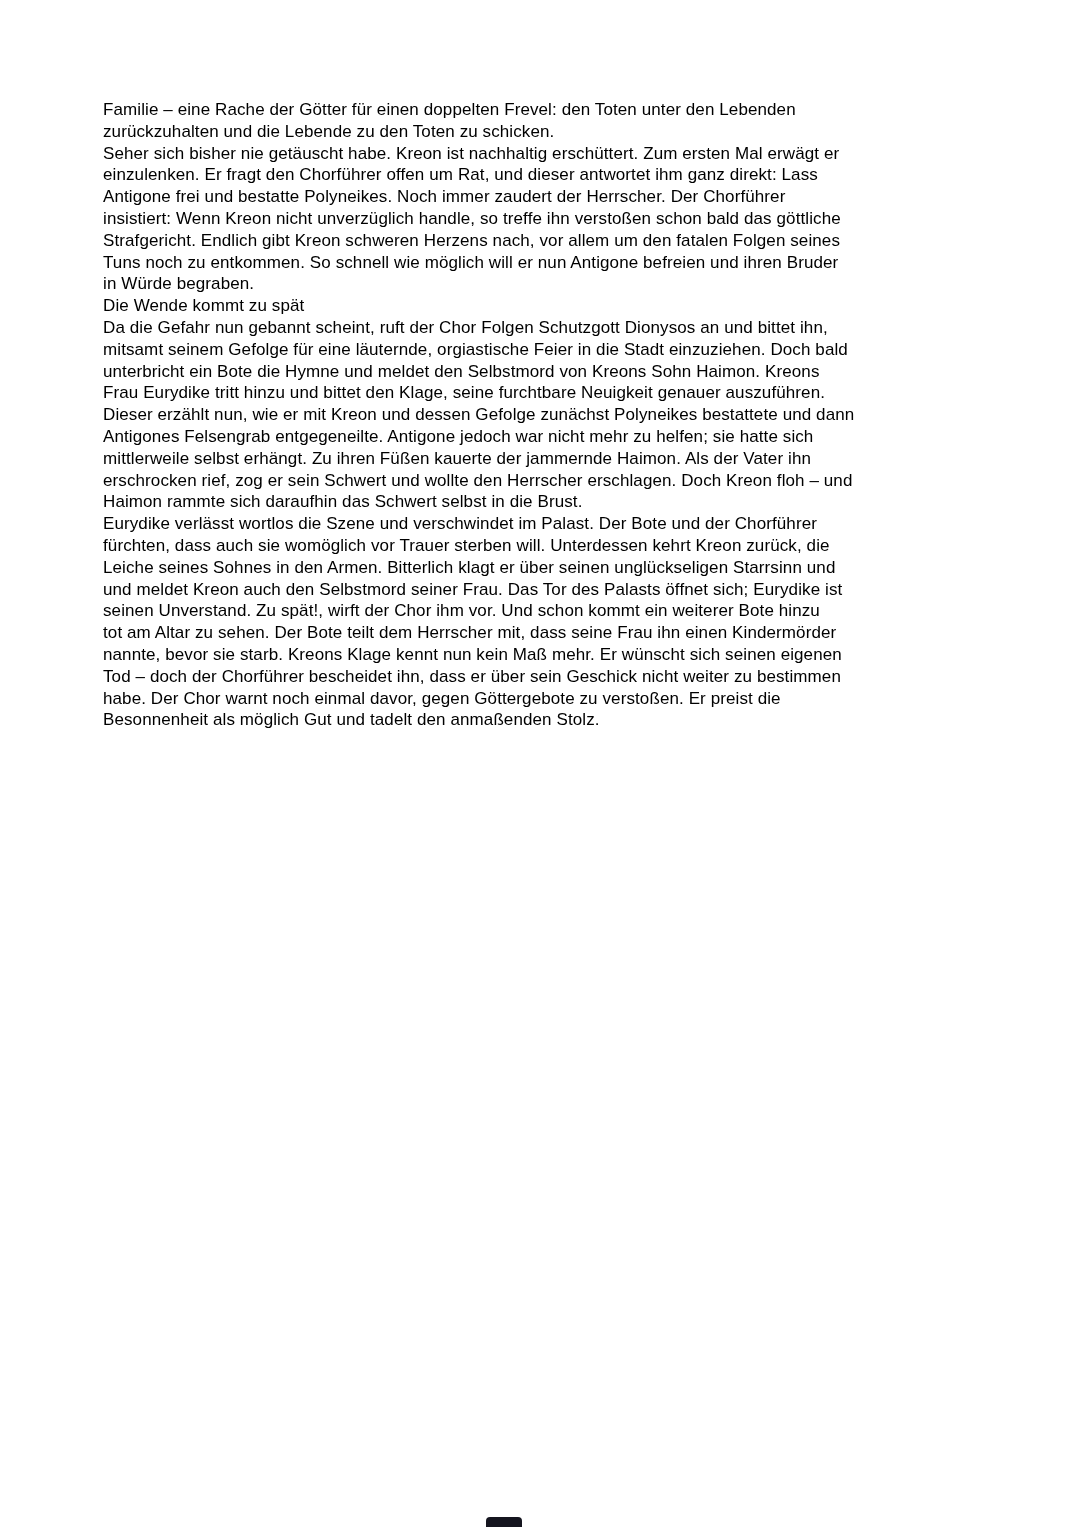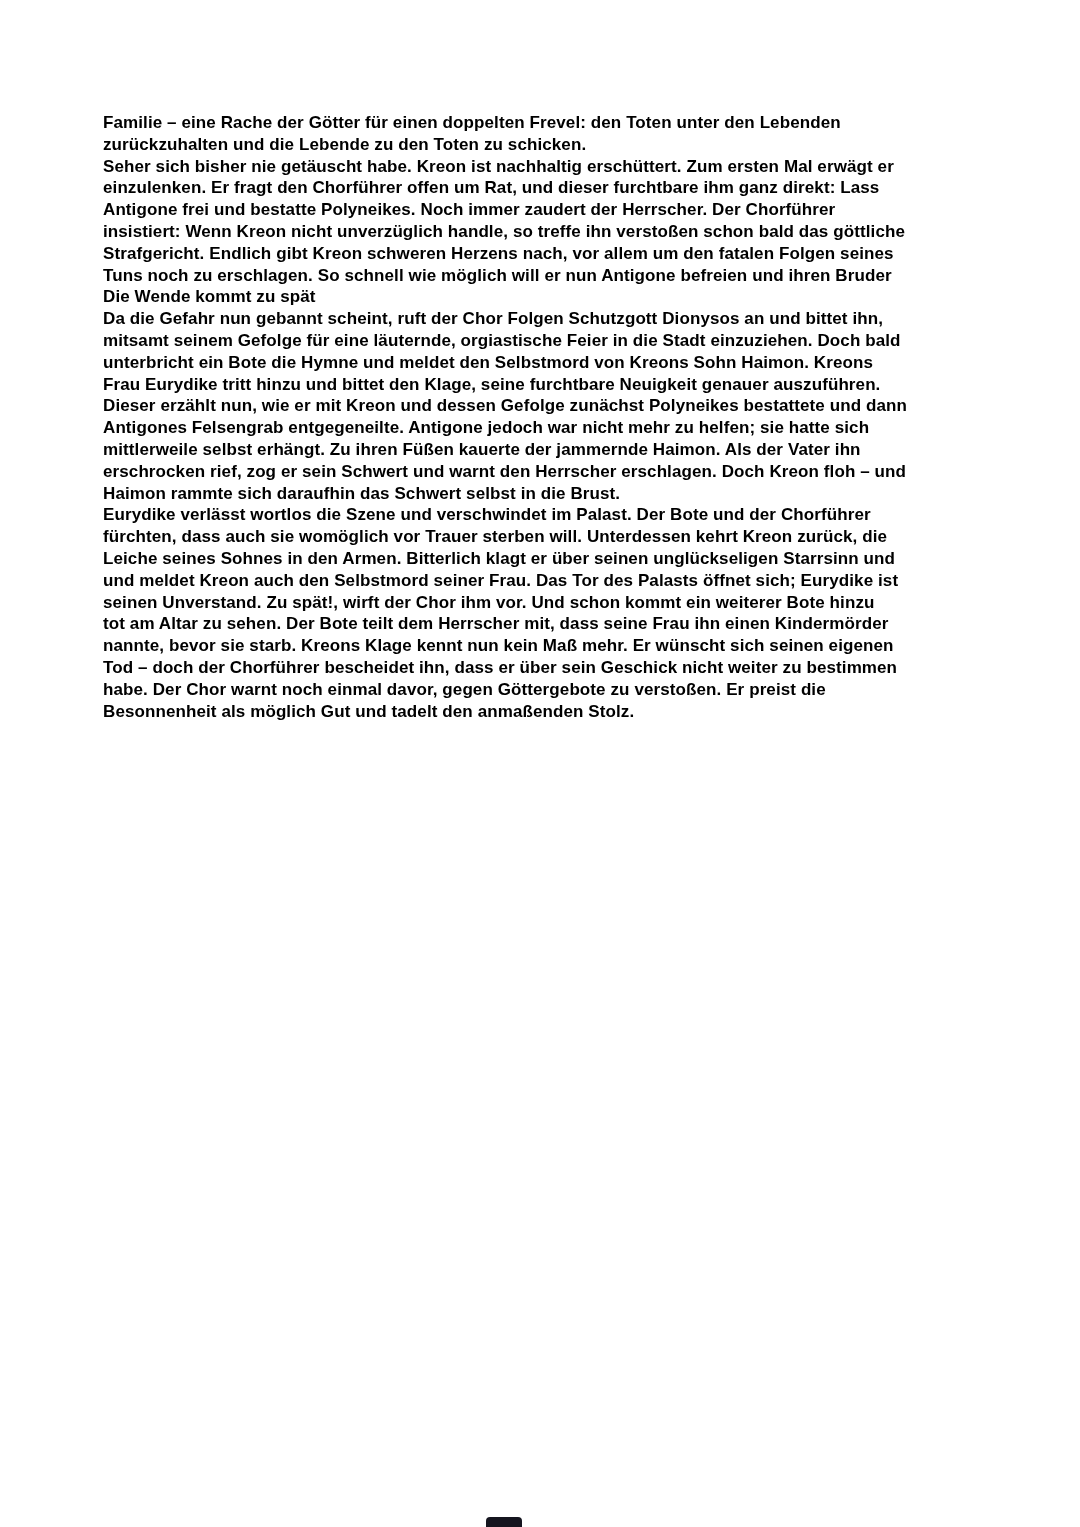--- a/index.html
+++ b/index.html
@@ -11,27 +11,26 @@
     position: relative;
     width: 1080px;
     height: 1527px;
     background: #ffffff;
     overflow: hidden;
     font-family: "Liberation Sans", sans-serif;
   }
   .text-block {
     position: absolute;
     left: 103px;
-    top: 112px;
+    top: 99px;
     width: 910px;
     color: #000000;
     font-size: 17px;
     line-height: 21.8px;
     letter-spacing: 0.1px;
-    font-weight: bold;
   }
   .text-line {
     white-space: nowrap;
   }
   .bottom-mark {
     position: absolute;
     left: 486px;
     bottom: 0;
     width: 36px;
     height: 10px;
@@ -40,34 +39,35 @@
   }
 </style>
 </head>
 <body>
 
 <div class="page">
   <div class="text-block">
       <div class="text-line">Familie – eine Rache der Götter für einen doppelten Frevel: den Toten unter den Lebenden</div>
       <div class="text-line">zurückzuhalten und die Lebende zu den Toten zu schicken.</div>
       <div class="text-line">Seher sich bisher nie getäuscht habe. Kreon ist nachhaltig erschüttert. Zum ersten Mal erwägt er</div>
-      <div class="text-line">einzulenken. Er fragt den Chorführer offen um Rat, und dieser furchtbare ihm ganz direkt: Lass</div>
+      <div class="text-line">einzulenken. Er fragt den Chorführer offen um Rat, und dieser antwortet ihm ganz direkt: Lass</div>
       <div class="text-line">Antigone frei und bestatte Polyneikes. Noch immer zaudert der Herrscher. Der Chorführer</div>
       <div class="text-line">insistiert: Wenn Kreon nicht unverzüglich handle, so treffe ihn verstoßen schon bald das göttliche</div>
       <div class="text-line">Strafgericht. Endlich gibt Kreon schweren Herzens nach, vor allem um den fatalen Folgen seines</div>
-      <div class="text-line">Tuns noch zu erschlagen. So schnell wie möglich will er nun Antigone befreien und ihren Bruder</div>
+      <div class="text-line">Tuns noch zu entkommen. So schnell wie möglich will er nun Antigone befreien und ihren Bruder</div>
+      <div class="text-line">in Würde begraben.</div>
       <div class="text-line">Die Wende kommt zu spät</div>
       <div class="text-line">Da die Gefahr nun gebannt scheint, ruft der Chor Folgen Schutzgott Dionysos an und bittet ihn,</div>
       <div class="text-line">mitsamt seinem Gefolge für eine läuternde, orgiastische Feier in die Stadt einzuziehen. Doch bald</div>
       <div class="text-line">unterbricht ein Bote die Hymne und meldet den Selbstmord von Kreons Sohn Haimon. Kreons</div>
       <div class="text-line">Frau Eurydike tritt hinzu und bittet den Klage, seine furchtbare Neuigkeit genauer auszuführen.</div>
       <div class="text-line">Dieser erzählt nun, wie er mit Kreon und dessen Gefolge zunächst Polyneikes bestattete und dann</div>
       <div class="text-line">Antigones Felsengrab entgegeneilte. Antigone jedoch war nicht mehr zu helfen; sie hatte sich</div>
       <div class="text-line">mittlerweile selbst erhängt. Zu ihren Füßen kauerte der jammernde Haimon. Als der Vater ihn</div>
-      <div class="text-line">erschrocken rief, zog er sein Schwert und warnt den Herrscher erschlagen. Doch Kreon floh – und</div>
+      <div class="text-line">erschrocken rief, zog er sein Schwert und wollte den Herrscher erschlagen. Doch Kreon floh – und</div>
       <div class="text-line">Haimon rammte sich daraufhin das Schwert selbst in die Brust.</div>
       <div class="text-line">Eurydike verlässt wortlos die Szene und verschwindet im Palast. Der Bote und der Chorführer</div>
       <div class="text-line">fürchten, dass auch sie womöglich vor Trauer sterben will. Unterdessen kehrt Kreon zurück, die</div>
       <div class="text-line">Leiche seines Sohnes in den Armen. Bitterlich klagt er über seinen unglückseligen Starrsinn und</div>
       <div class="text-line">und meldet Kreon auch den Selbstmord seiner Frau. Das Tor des Palasts öffnet sich; Eurydike ist</div>
       <div class="text-line">seinen Unverstand. Zu spät!, wirft der Chor ihm vor. Und schon kommt ein weiterer Bote hinzu</div>
       <div class="text-line">tot am Altar zu sehen. Der Bote teilt dem Herrscher mit, dass seine Frau ihn einen Kindermörder</div>
       <div class="text-line">nannte, bevor sie starb. Kreons Klage kennt nun kein Maß mehr. Er wünscht sich seinen eigenen</div>
       <div class="text-line">Tod – doch der Chorführer bescheidet ihn, dass er über sein Geschick nicht weiter zu bestimmen</div>
       <div class="text-line">habe. Der Chor warnt noch einmal davor, gegen Göttergebote zu verstoßen. Er preist die</div>

